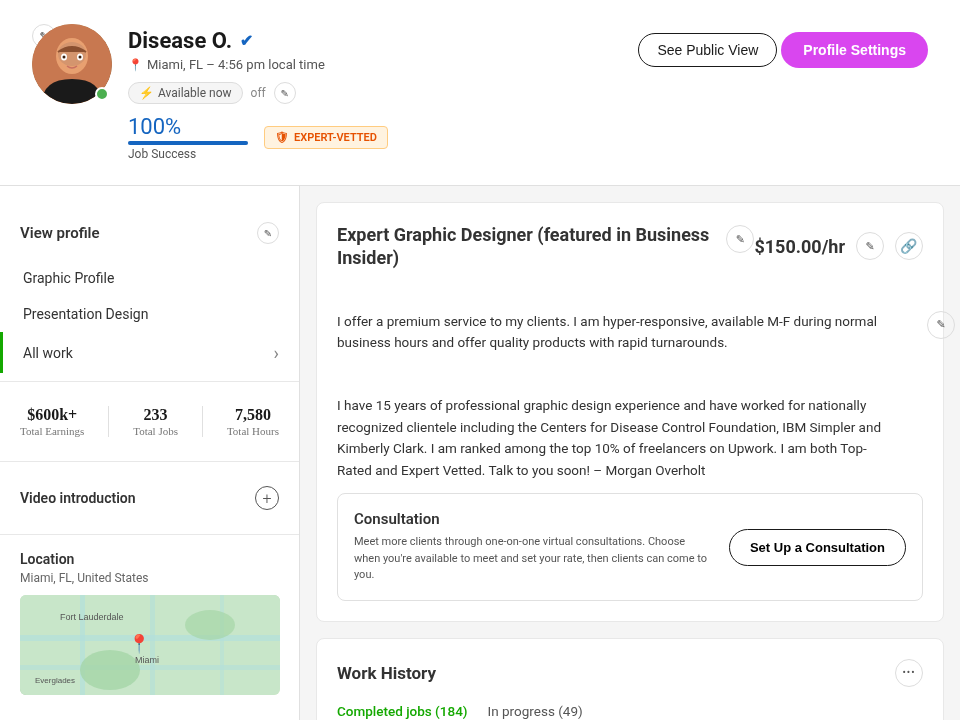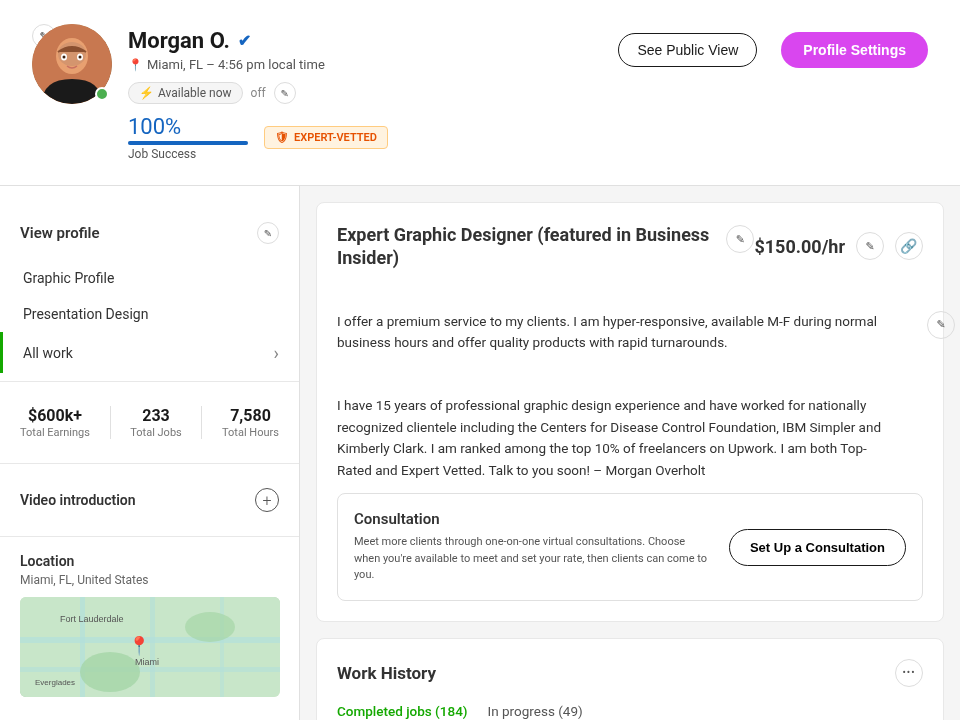--- a/index.html
+++ b/index.html
@@ -25,36 +25,36 @@
     .availability-row { display: flex; align-items: center; gap: 8px; margin-bottom: 10px; }
     .available-badge { background: #f5f5f5; border: 1px solid #ddd; border-radius: 12px; padding: 3px 10px; font-size: 12px; color: #555; display: flex; align-items: center; gap: 4px; }
     .off-text { color: #888; font-size: 12px; }
     .edit-icon-small { width: 22px; height: 22px; border: 1px solid #ddd; border-radius: 50%; display: flex; align-items: center; justify-content: center; cursor: pointer; font-size: 10px; color: #555; }
 
     .job-success-row { display: flex; align-items: center; gap: 16px; }
     .job-success-bar { width: 120px; height: 4px; background: #e0e0e0; border-radius: 2px; margin-top: 2px; }
     .job-success-fill { height: 100%; background: #1565c0; border-radius: 2px; }
     .expert-vetted-badge { display: flex; align-items: center; gap: 5px; background: #fff3e0; border: 1px solid #ffcc80; border-radius: 4px; padding: 4px 10px; font-size: 11px; font-weight: 600; color: #e65100; }
 
-    .profile-header-right { display: flex; align-items: center; gap: 24px; margin-top: 8px; }
+    .profile-header-right { display: flex; align-items: center; gap: 4px; margin-top: 8px; }
     .btn-public-view { border: 1.5px solid #1a1a1a; background: #fff; border-radius: 20px; padding: 8px 18px; font-size: 14px; font-weight: 500; cursor: pointer; color: #1a1a1a; }
     .btn-profile-settings { background: #d946ef; color: #fff; border: none; border-radius: 20px; padding: 10px 22px; font-size: 14px; font-weight: 600; cursor: pointer; }
 
     
     .main-content { display: flex; gap: 0; margin-top: 0; }
 
     
     .sidebar { width: 300px; min-width: 300px; background: #fff; border-right: 1px solid #e0e0e0; padding: 20px 0; }
     .sidebar-view-profile { display: flex; align-items: center; justify-content: space-between; padding: 16px 20px; }
     .sidebar-view-title { font-size: 15px; font-weight: 600; }
     .sidebar-nav-item { padding: 10px 20px; font-size: 14px; color: #333; cursor: pointer; border-left: 3px solid transparent; }
     .sidebar-nav-all-work { display: flex; align-items: center; justify-content: space-between; padding: 10px 20px; font-size: 14px; color: #333; cursor: pointer; border-left: 3px solid #14a800; }
     .sidebar-divider { height: 1px; background: #e8e8e8; margin: 8px 0; }
 
-    .sidebar-stats { display: flex; justify-content: space-between; padding: 16px 20px; }
+    .sidebar-stats { display: flex; justify-content: space-between; padding: 16px 20px; font-family: Liberation Serif, serif; }
     .stat-item { text-align: center; }
     .stat-value { font-size: 16px; font-weight: 700; color: #1a1a1a; }
     .stat-label { font-size: 11px; color: #777; margin-top: 1px; }
     .stat-divider { width: 1px; background: #e0e0e0; }
 
     .sidebar-video { display: flex; align-items: center; justify-content: space-between; padding: 16px 20px; }
     .sidebar-video-title { font-size: 14px; font-weight: 600; }
     .add-btn { width: 24px; height: 24px; border: 1.5px solid #555; border-radius: 50%; display: flex; align-items: center; justify-content: center; cursor: pointer; font-size: 16px; color: #555; font-weight: 300; }
     .sidebar-location { padding: 8px 20px 12px; }
     .sidebar-location-title { font-size: 14px; font-weight: 600; margin-bottom: 4px; }
@@ -119,21 +119,21 @@
               <circle cx="48" cy="33" r="1.5" fill="#3a2010"></circle>
               <path d="M 35 42 Q 40 46 45 42" stroke="#c87060" stroke-width="1.5" fill="none"></path>
             </svg>
           </div>
         </div>
         <div class="avatar-online"></div>
       </div>
 
       <div class="profile-info">
         <div class="profile-name-row">
-          <span class="profile-name">Morgan O.</span>
+          <span class="profile-name">Disease O.</span>
           <span class="verified-badge" style="color:#1565c0; font-size:16px; font-weight:700;">✔</span>
         </div>
         <div class="profile-location">
           <span class="location-icon">📍</span>
           <span>Miami, FL – 4:56 pm local time</span>
         </div>
         <div class="availability-row">
           <div class="available-badge">
             <span style="color:#1565c0;">⚡</span>
             <span>Available now</span>

